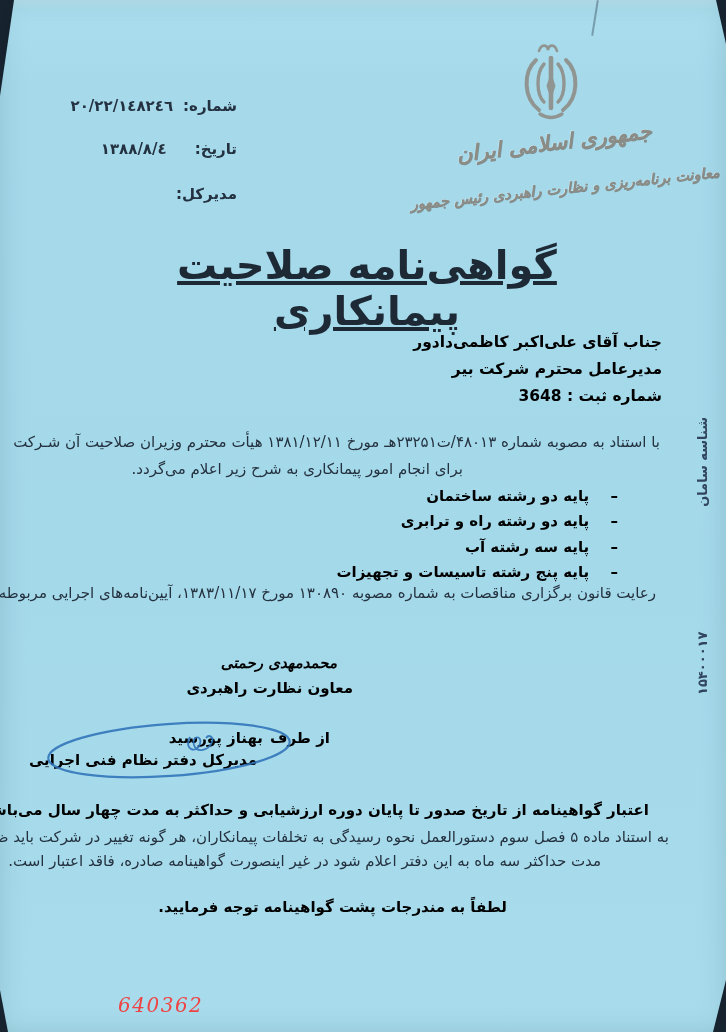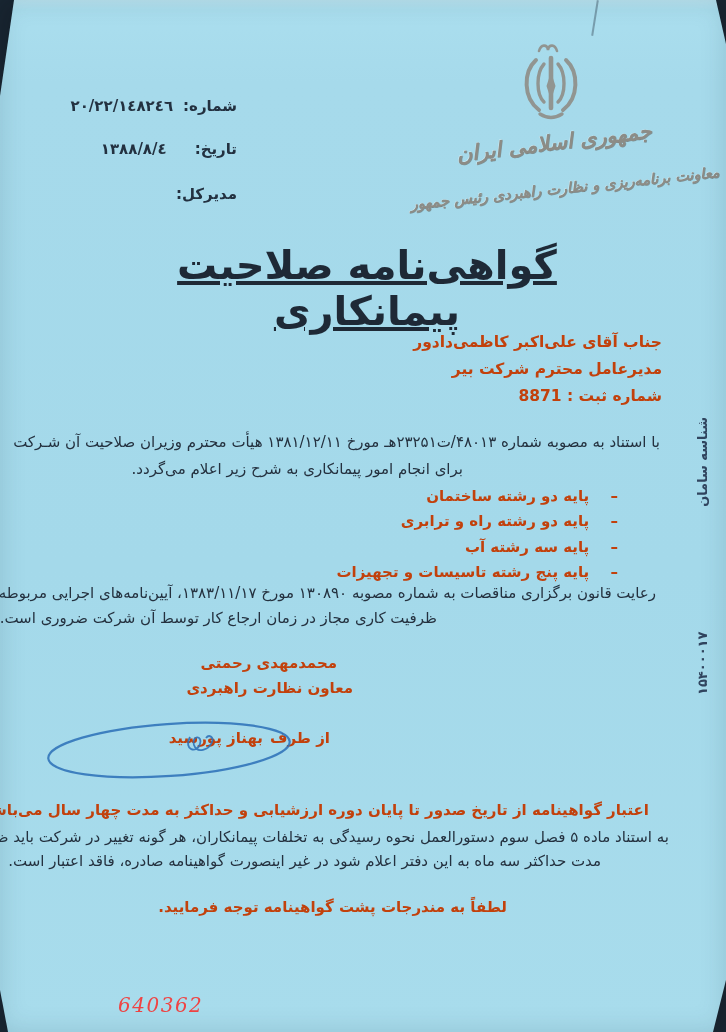--- a/index.html
+++ b/index.html
@@ -3,21 +3,21 @@
 <meta charset="utf-8">
 <style>
   html,body{margin:0;padding:0;}
   body{
     width:726px;height:1032px;position:relative;overflow:hidden;
     font-family:"DejaVu Sans",sans-serif;
     background:linear-gradient(180deg,#bce5f1 0%,#aadeee 1%,#a6daeb 8%,#a4d9ea 55%,#a8dcec 100%);
   }
   .page{position:absolute;inset:0;}
   .tl{position:absolute;direction:rtl;white-space:nowrap;line-height:1.25;color:#24313f;font-size:15px;}
-  .b{font-weight:bold;color:#c2410c;}
+  .b{font-weight:bold;color:#000000;}
   
   .meta-row{position:absolute;direction:rtl;display:flex;align-items:baseline;font-size:15px;font-weight:bold;color:#233140;white-space:nowrap;}
   
   .callig{position:absolute;direction:rtl;white-space:nowrap;font-style:italic;font-weight:bold;
     color:#8c8c86;text-shadow:0.6px 0.6px 0.6px rgba(90,90,85,.55), -0.4px -0.4px 0.4px rgba(255,255,255,.5);}
   .title{position:absolute;direction:rtl;text-align:center;font-size:40px;font-weight:bold;color:#1e2936;letter-spacing:.5px;text-decoration:underline;}
   .dash{display:inline-block;margin-left:16px;}
   
   .side-strip{position:absolute;left:563px;top:543px;width:278px;height:26px;
     transform:rotate(-90deg);transform-origin:center;direction:rtl;
@@ -63,21 +63,21 @@
       <path d="M34,74 q11,7 22,0" stroke-width="3.4"></path>
     </svg>
   </div>
   <div class="callig" style="top:130px;left:468px;width:184px;text-align:center;font-size:21px;transform:rotate(-7deg);">جمهوری اسلامی ایران</div>
   <div class="callig" style="top:180px;left:412px;width:308px;text-align:center;font-size:14.5px;transform:rotate(-6deg);">معاونت برنامه‌ریزی و نظارت راهبردی رئیس جمهور</div>
 
   <div class="title" style="top:242px;left:128px;width:478px;">گواهی‌نامه صلاحیت پیمانکاری</div>
 
   <div class="tl b" style="top:333px;right:64px;font-size:15.5px;">جناب آقای علی‌اکبر کاظمی‌دادور</div>
   <div class="tl b" style="top:360px;right:64px;font-size:15.5px;">مدیرعامل محترم شرکت بیر</div>
-  <div class="tl b" style="top:387px;right:64px;font-size:15.5px;">شماره ثبت : 8871</div>
+  <div class="tl b" style="top:387px;right:64px;font-size:15.5px;">شماره ثبت : 3648</div>
 
   <div class="tl" style="top:433px;right:66px;margin-left:40px;">با استناد به مصوبه شماره ۴۸۰۱۳/ت۲۳۲۵۱هـ مورخ ۱۳۸۱/۱۲/۱۱ هیأت محترم وزیران صلاحیت آن شـرکت</div>
   <div class="tl" style="top:460px;right:263px;">برای انجام امور پیمانکاری به شرح زیر اعلام می‌گردد.</div>
 
   <div class="tl b" style="top:487px;right:108px;">
     <span class="dash">–</span>
     <span>پایه دو رشته ساختمان</span>
   </div>
   <div class="tl b" style="top:512px;right:108px;">
     <span class="dash">–</span>
@@ -86,27 +86,27 @@
   <div class="tl b" style="top:538px;right:108px;">
     <span class="dash">–</span>
     <span>پایه سه رشته آب</span>
   </div>
   <div class="tl b" style="top:563px;right:108px;">
     <span class="dash">–</span>
     <span>پایه پنج رشته تاسیسات و تجهیزات</span>
   </div>
 
   <div class="tl" style="top:584px;right:70px;">رعایت قانون برگزاری مناقصات به شماره مصوبه ۱۳۰۸۹۰ مورخ ۱۳۸۳/۱۱/۱۷، آیین‌نامه‌های اجرایی مربوطه و</div>
-  <div class="tl" style="top:609px;right:289px;">ظرفیت کاری مجاز در زمان ارجاع کار توسط آن شرکت ضروری است.</div>
 
-  <div class="tl b" style="top:654px;right:389px;">محمدمهدی رحمتی</div>
+  <div class="tl b" style="top:654px;right:389px;font-style:italic;">محمدمهدی رحمتی</div>
   <div class="tl b" style="top:679px;right:373px;">معاون نظارت راهبردی</div>
 
   <div class="tl b" style="top:729px;right:396px;">از طرف</div>
   <div class="tl b" style="top:729px;right:463px;">بهناز پورسید</div>
+  <div class="tl b" style="top:751px;right:469px;">مدیرکل دفتر نظام فنی اجرایی</div>
   <div style="position:absolute;left:42px;top:713px;width:254px;height:74px;">
     <svg viewBox="0 0 254 74" width="254" height="74" fill="none" stroke="#2f72b8">
       <ellipse cx="127" cy="37" rx="121" ry="26" transform="rotate(-4 127 37)" stroke-width="2.2" opacity=".88"></ellipse>
       <path d="M148,24 c-7,13 7,17 10,7 c3,-9 -9,-9 -6,1 c3,9 15,5 18,-3 c2,-5 -3,-8 -6,-4" stroke-width="1.8" opacity=".9"></path>
     </svg>
   </div>
 
   <div class="tl b" style="top:801px;right:77px;">اعتبار گواهینامه از تاریخ صدور تا پایان دوره ارزشیابی و حداکثر به مدت چهار سال می‌باشد.</div>
   <div class="tl" style="top:828px;right:57px;">به استناد ماده ۵ فصل سوم دستورالعمل نحوه رسیدگی به تخلفات پیمانکاران، هر گونه تغییر در شرکت باید ظـرف</div>
   <div class="tl" style="top:852px;right:125px;">مدت حداکثر سه ماه به این دفتر اعلام شود در غیر اینصورت گواهینامه صادره، فاقد اعتبار است.</div>

